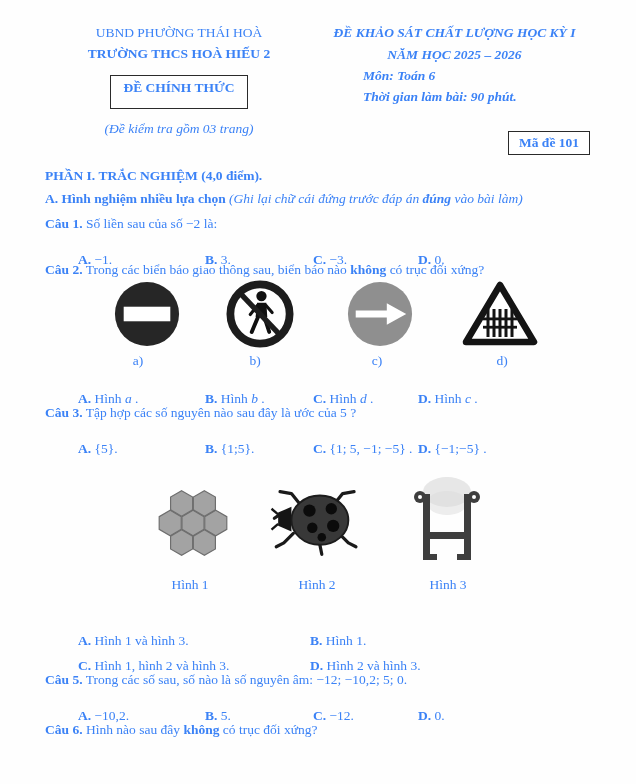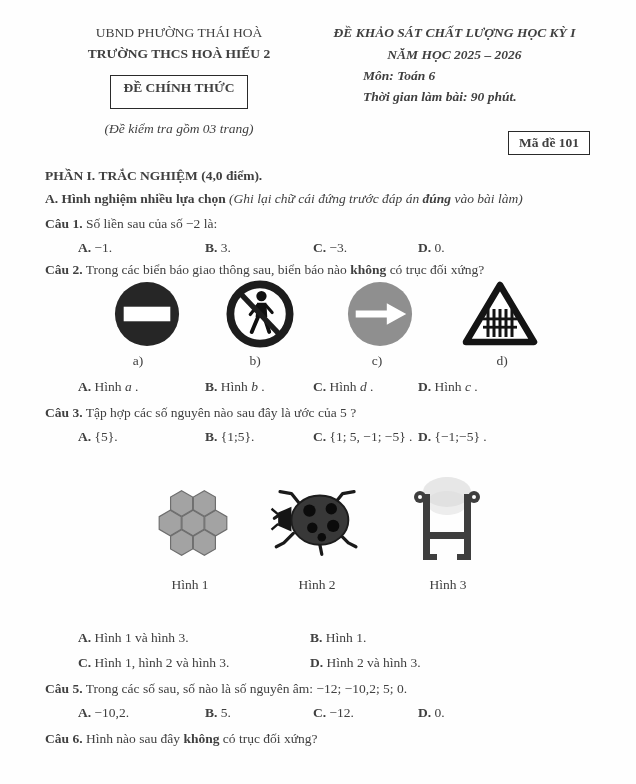--- a/index.html
+++ b/index.html
@@ -1,20 +1,20 @@
 <!DOCTYPE html>
 <html><head>
 <meta charset="utf-8">
 <style>
   * { margin:0; padding:0; box-sizing:border-box; }
   html,body { background:#ffffff; }
   .page {
     position:relative; width:636px; height:784px; background:#fefefe;
     font-family:"Liberation Serif","DejaVu Serif",serif;
-    color:#404040; font-size:13.5px; line-height:17px; overflow:hidden;
+    color:#3b82f6; font-size:13.5px; line-height:17px; overflow:hidden;
   }
   .header { display:flex; padding:24px 40px 0 45px; }
   .hl { width:268px; text-align:center; }
   .hl-2 { font-weight:bold; margin-top:4px; }
   .hl-box-wrap { margin-top:13px; }
   .hl-box { display:inline-block; border:1.5px solid #2a2a2a; padding:3px 12px 12px; font-weight:bold; }
   .hl-note { font-style:italic; margin-top:11px; }
   .hr { flex:1; text-align:center;font-style:italic; }
   .hr-1 { font-weight:bold; }
   .hr-2 { font-weight:bold; margin-top:5px; }
@@ -24,22 +24,22 @@
   .content { padding:0 40px 0 45px; }
   .part-title { font-weight:bold; margin-top:30px; }
   .line { margin-top:6px; }
   .qline { margin-top:8px; }
   .q2line { margin-top:4px; }
   .b { font-weight:bold; }
   .i { font-style:italic; }
   .bi { font-weight:bold; font-style:italic;text-align:center; }
   .optrow { position:relative; height:18px; margin-top:7px; }
   .optrow-q2 { margin-top:9px; }
-  .optrow-q4a { margin-top:36px; }
-  .opt { position:absolute; top:0; white-space:nowrap; }
+  .optrow-q4a { margin-top:27px; }
+  .opt { position:absolute; top:12px; white-space:nowrap; }
   .o1 { left:33px; } .o2 { left:160px; } .o3 { left:268px; } .o4 { left:373px; }
   .c1 { left:33px; } .c2 { left:265px; }
   .signs-row { position:relative; height:68px; margin-top:2px; }
   .sign { position:absolute; top:0; }
   .sign-a { left:67px; } .sign-b { left:180px; } .sign-c { left:300px; } .sign-d { left:417px; }
   .sign-labels { position:relative; height:17px; margin-top:4px; }
   .slabel { position:absolute; width:30px; text-align:center; }
   .sl-a { left:78px; } .sl-b { left:195px; } .sl-c { left:317px; } .sl-d { left:442px; }
   .figures-row { position:relative; height:102px; margin-top:16px; }
   .figure { position:absolute; }

